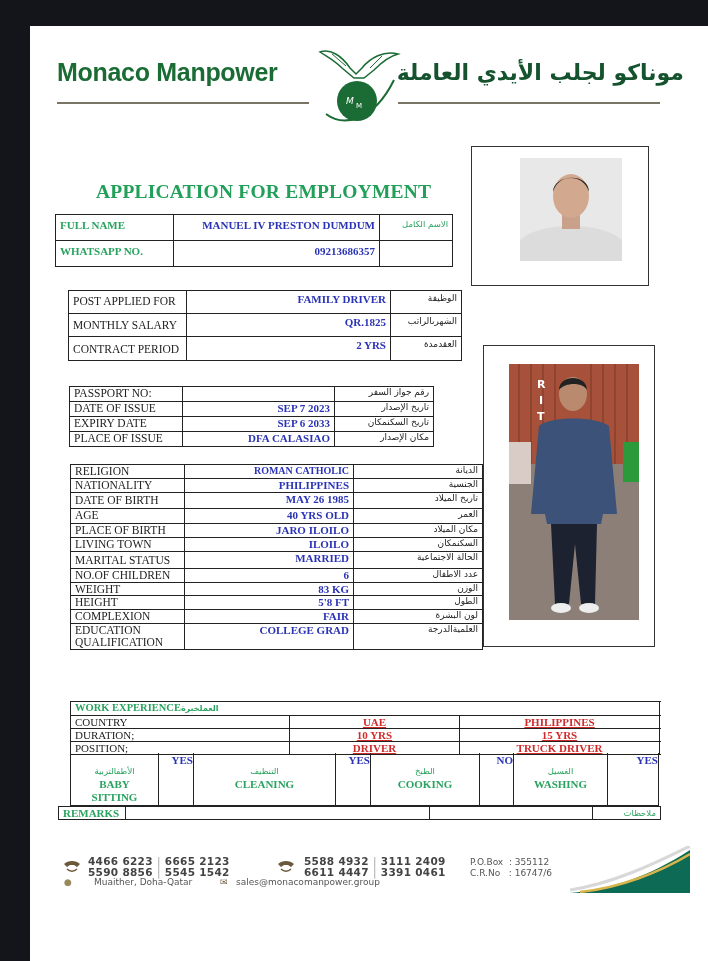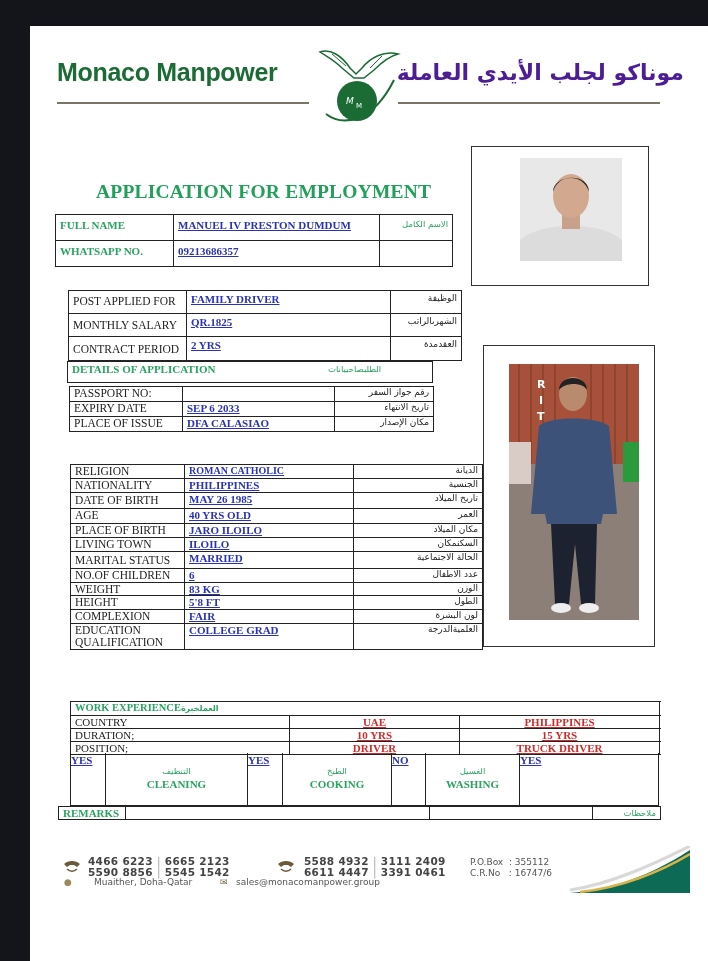--- a/index.html
+++ b/index.html
@@ -3,30 +3,30 @@
 <meta charset="utf-8">
 <style>
   * { box-sizing: border-box; margin: 0; padding: 0; }
   html, body { width: 708px; height: 961px; background: #14151a; overflow: hidden; }
   body { position: relative; font-family: "Liberation Serif", serif; }
   .page { position: absolute; left: 30px; top: 26px; width: 684px; height: 935px; background: #fff; padding-left: 35px; }
   .abs { position: absolute; }
 
   
   .brand-en { left: 27px; top: 32px; font-family: "Liberation Sans", sans-serif; font-weight: bold; font-size: 25px; color: #1a6b34; letter-spacing: -0.3px; }
-  .brand-ar { right: 30px; top: 34px; font-family: "DejaVu Sans", sans-serif; font-weight: bold; font-size: 22px; color: #4c1d95; direction: rtl; margin-left: 32px; }
+  .brand-ar { right: 30px; top: 34px; font-family: "DejaVu Sans", sans-serif; font-weight: bold; font-size: 22px; color: #14532d; direction: rtl; margin-left: 32px; }
   .rule { height: 2px; background: #7a7466; }
   .logo { left: 282px; top: 20px; width: 95px; height: 80px; }
 
   .title { left: 66px; top: 155px; font-weight: bold; font-size: 19.5px; color: #22a05a; letter-spacing: 0.2px; }
 
   table { border-collapse: collapse; position: absolute; table-layout: fixed; }
   td { border: 1px solid #222; padding: 0 4px; vertical-align: top; white-space: nowrap; overflow: hidden; }
   .lbl { font-size: 11.5px; color: #222; }
-  .val { font-size: 11px; font-weight: bold; color: #2a33b5; text-align: left; text-decoration: underline; }
+  .val { font-size: 11px; font-weight: bold; color: #2a33b5; text-align: right; }
   .ar { font-family: "DejaVu Sans", sans-serif; font-size: 9px; color: #222; text-align: right; direction: rtl; }
   .glbl { font-size: 11px; font-weight: bold; color: #2aa360; }
   .gar { font-family: "DejaVu Sans", sans-serif; font-size: 8.5px; color: #2aa360; text-align: right; direction: rtl; }
   .rval { font-size: 11px; font-weight: bold; color: #cf2b2b; text-align: center; text-decoration: underline; }
 
   .photo-box { border: 1px solid #333; background: #fff; }
   .photo1 { left: 490px; top: 132px; width: 102px; height: 103px; background: #e6e6e6; overflow: hidden; }
   .photo2 { left: 479px; top: 338px; width: 130px; height: 256px; overflow: hidden; background: #8a7b72; }
 
   .footer { font-family: "DejaVu Sans", sans-serif; font-size: 10.5px; color: #444; font-weight: bold; letter-spacing: 0.3px; }
@@ -102,41 +102,42 @@
       <td class="ar" style="padding-top:2px">الشهرىالراتب</td>
     </tr>
     <tr style="height:24px">
       <td class="lbl" style="padding-top:6px">CONTRACT PERIOD</td>
       <td class="val" style="padding-top:2px">2 YRS</td>
       <td class="ar" style="padding-top:2px">العقدمدة</td>
     </tr>
   </tbody>
     </table>
 
-  <div class="abs" style="left:37px; top:335px; width:366px; height:22px; border:1px solid #222;">
-    <span class="glbl abs" style="left:4px; top:1px;">DETAILS OF APPLICATION</span>
-    <span class="gar abs" style="left:260px; top:2px;">الطلبصاحبيانات</span>
-  </div>
 
   <table style="left:39px; top:360px; width:364px;">
     <colgroup>
         <col style="width:113px">
         <col style="width:152px">
         <col style="width:99px">
       </colgroup>
     <tbody>
         <tr style="height:15px">
       <td class="lbl">PASSPORT NO:</td>
       <td class="val"></td>
       <td class="ar">رقم جواز السفر</td>
     </tr>
     <tr style="height:15px">
+      <td class="lbl">DATE OF ISSUE</td>
+      <td class="val">SEP 7 2023</td>
+      <td class="ar">تاريخ الإصدار</td>
+    </tr>
+    <tr style="height:15px">
       <td class="lbl">EXPIRY DATE</td>
       <td class="val">SEP 6 2033</td>
-      <td class="ar">تاريخ الانتهاء</td>
+      <td class="ar">تاريخ السكنمكان</td>
     </tr>
     <tr style="height:15px">
       <td class="lbl">PLACE OF ISSUE</td>
       <td class="val">DFA CALASIAO</td>
       <td class="ar">مكان الإصدار</td>
     </tr>
   </tbody>
     </table>
 
   <div class="abs photo-box" style="left:453px; top:319px; width:172px; height:302px;"></div>
@@ -271,20 +272,25 @@
     </tr>
     <tr style="height:13px">
       <td colspan="3" class="lbl" style="font-size:11px; line-height:12px">POSITION;</td>
       <td colspan="3" class="rval" style="line-height:12px">DRIVER</td>
       <td colspan="3" class="rval" style="line-height:12px">TRUCK DRIVER</td>
     </tr>
   </tbody>
     </table>
 
   <div class="abs" style="left:40px; top:727px; width:589px; height:53px; border:1px solid #222; border-top:none; display:flex;">
+    <div style="width:88px; border-right:1px solid #222; text-align:center; padding-top:12px; line-height:13px;">
+      <div class="gar" style="text-align:center">الأطفالتربية</div>
+      <div class="glbl">BABY</div>
+      <div class="glbl">SITTING</div>
+    </div>
     <div class="val" style="width:35px; border-right:1px solid #222; padding-top:1px; color:#2a33b5;">YES</div>
     <div style="width:142px; border-right:1px solid #222; text-align:center; padding-top:12px; line-height:13px;">
       <div class="gar" style="text-align:center">التنظيف</div>
       <div class="glbl">CLEANING</div>
     </div>
     <div class="val" style="width:35px; border-right:1px solid #222; padding-top:1px;">YES</div>
     <div style="width:109px; border-right:1px solid #222; text-align:center; padding-top:12px; line-height:13px;">
       <div class="gar" style="text-align:center">الطبخ</div>
       <div class="glbl">COOKING</div>
     </div>

